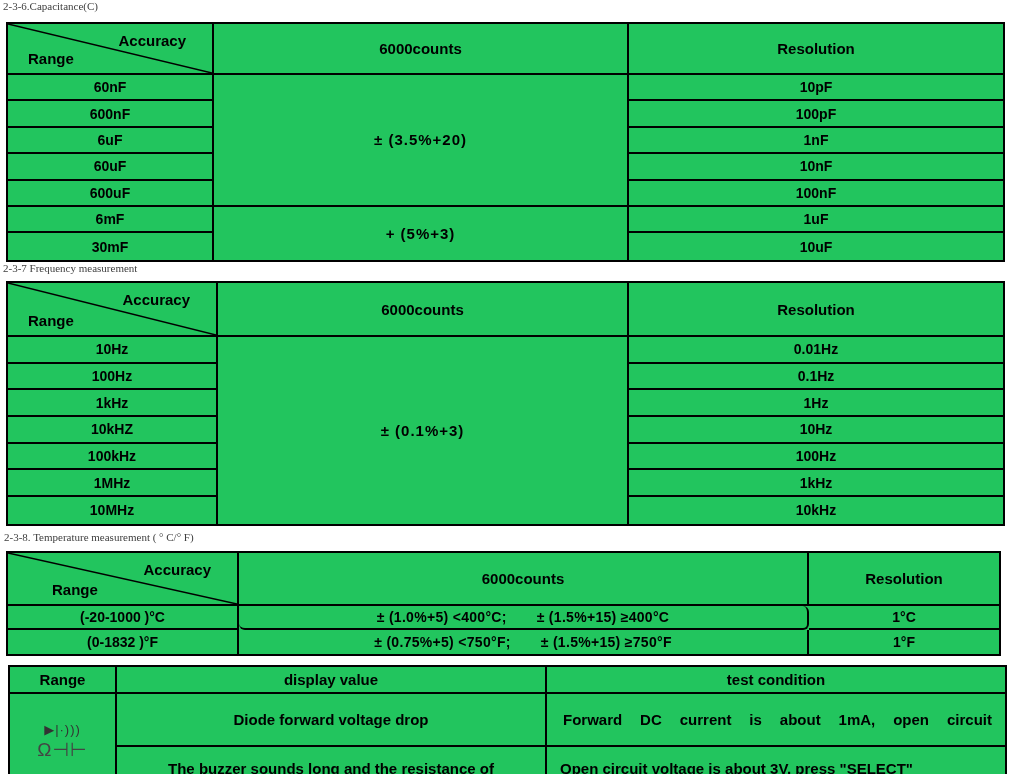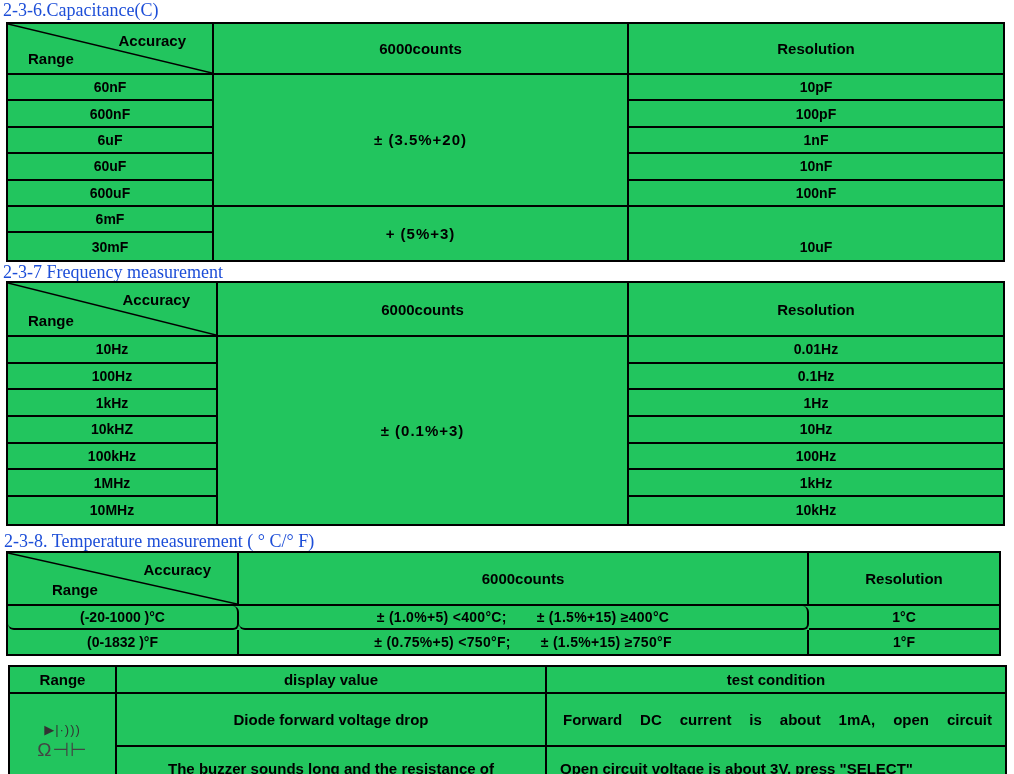--- a/index.html
+++ b/index.html
@@ -7,23 +7,23 @@
     width: 1014px; height: 774px;
     position: relative;
     background: #ffffff;
     overflow: hidden;
     font-family: "Liberation Sans", sans-serif;
     color: #000;
   }
   .sec-h {
     position: absolute;
     font-family: "Liberation Serif", serif;
-    font-size: 18px;
+    font-size: 11px;
     white-space: pre;
-    color: #1d4ed8;
+    color: #404040;
   }
   .spec-table {
     position: absolute;
     display: grid;
     border: 2px solid #000;
     background: #22c55e;
   }
   .cell {
     border-right: 2px solid #000;
     border-bottom: 2px solid #000;
@@ -81,20 +81,21 @@
   <div class="cell no-r" style="grid-area:2/3;">10pF</div>
   <div class="cell" style="grid-area:3/1;">600nF</div>
   <div class="cell no-r" style="grid-area:3/3;">100pF</div>
   <div class="cell" style="grid-area:4/1;">6uF</div>
   <div class="cell no-r" style="grid-area:4/3;">1nF</div>
   <div class="cell" style="grid-area:5/1;">60uF</div>
   <div class="cell no-r" style="grid-area:5/3;">10nF</div>
   <div class="cell" style="grid-area:6/1;">600uF</div>
   <div class="cell no-r" style="grid-area:6/3;">100nF</div>
   <div class="cell" style="grid-area:7/1;">6mF</div>
+  <div class="cell no-r" style="grid-area:7/3;">1uF</div>
   <div class="cell no-b" style="grid-area:8/1;">30mF</div>
   <div class="cell no-r no-b" style="grid-area:8/3;">10uF</div>
 
   <div class="cell acc" style="grid-row:2/7; grid-column:2;">± (3.5%+20)</div>
   <div class="cell acc no-b" style="grid-row:7/9; grid-column:2;">+ (5%+3)</div>
 </div>
 
 <div class="sec-h" style="left:3px; top:262px;">2-3-7 Frequency measurement</div>
 
 <div class="spec-table" style="left:6px; top:281px; grid-template-columns:210px 411px 374px; grid-template-rows:54px repeat(7, 26.7px);">
@@ -132,21 +133,21 @@
   <div class="cell corner" style="grid-area:1/1;">
     <svg viewBox="0 0 100 100" preserveAspectRatio="none">
         <line x1="0" y1="0" x2="100" y2="100" stroke="#000" stroke-width="1.5" vector-effect="non-scaling-stroke"></line>
       </svg>
     <span class="lab-acc">Accuracy</span>
     <span class="lab-rng" style="left:44px;">Range</span>
   </div>
   <div class="cell hdr" style="grid-area:1/2;">6000counts</div>
   <div class="cell hdr no-r" style="grid-area:1/3;">Resolution</div>
 
-  <div class="cell" style="grid-area:2/1;border-radius:6px;">(-20-1000 )°C</div>
+  <div class="cell" style="grid-area:2/1;">(-20-1000 )°C</div>
   <div class="cell acc-pair" style="grid-area:2/2;border-radius:6px;">
     <span>± (1.0%+5) &lt;400°C;</span>
     <span>± (1.5%+15) ≥400°C</span>
   </div>
   <div class="cell no-r" style="grid-area:2/3;">1°C</div>
 
   <div class="cell no-b" style="grid-area:3/1;">(0-1832 )°F</div>
   <div class="cell acc-pair no-b" style="grid-area:3/2;">
     <span>± (0.75%+5) &lt;750°F;</span>
     <span>± (1.5%+15) ≥750°F</span>

